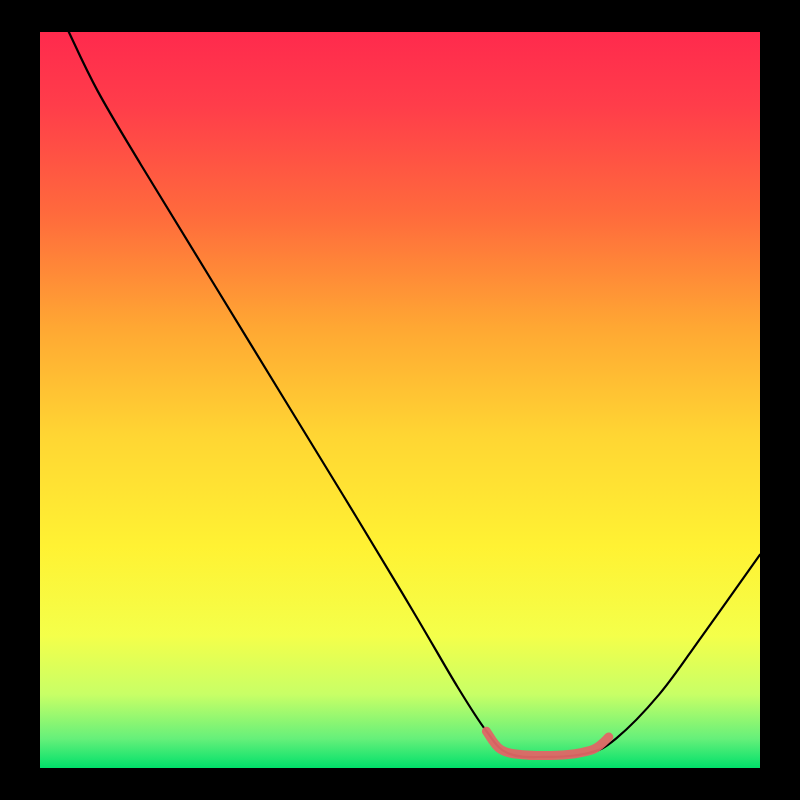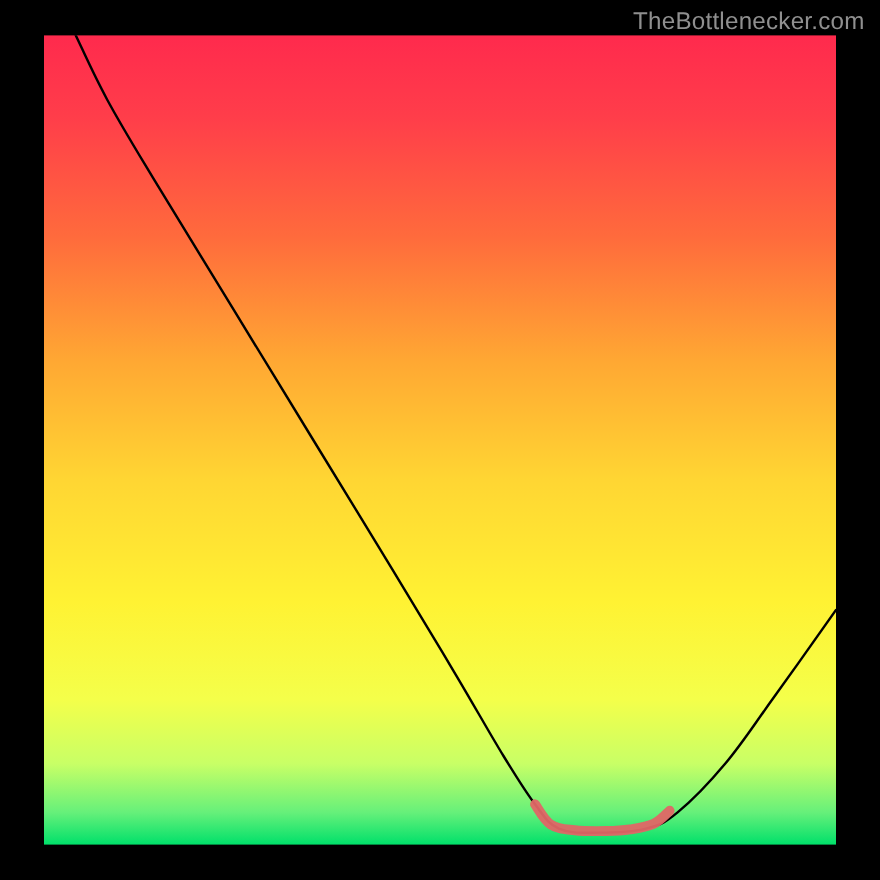--- a/index.html
+++ b/index.html
@@ -25,21 +25,20 @@
     top: 32px;
     width: 720px;
     height: 736px;
   }
   .plot svg { display: block; }
 </style>
 </head>
 <body>
 
 <div class="frame">
-  <div class="watermark">TheBottlenecker.com</div>
   <div class="plot">
     <svg id="chart-svg" width="720" height="736" viewBox="0 0 720 736" aria-hidden="true">
         <defs>
           <linearGradient id="bg-grad" x1="0" y1="0" x2="0" y2="1">
             <stop offset="0%" stop-color="#ff2a4d"></stop>
             <stop offset="10%" stop-color="#ff3d4a"></stop>
             <stop offset="25%" stop-color="#ff6b3c"></stop>
             <stop offset="40%" stop-color="#ffa733"></stop>
             <stop offset="55.00000000000001%" stop-color="#ffd633"></stop>
             <stop offset="70%" stop-color="#fff233"></stop>

